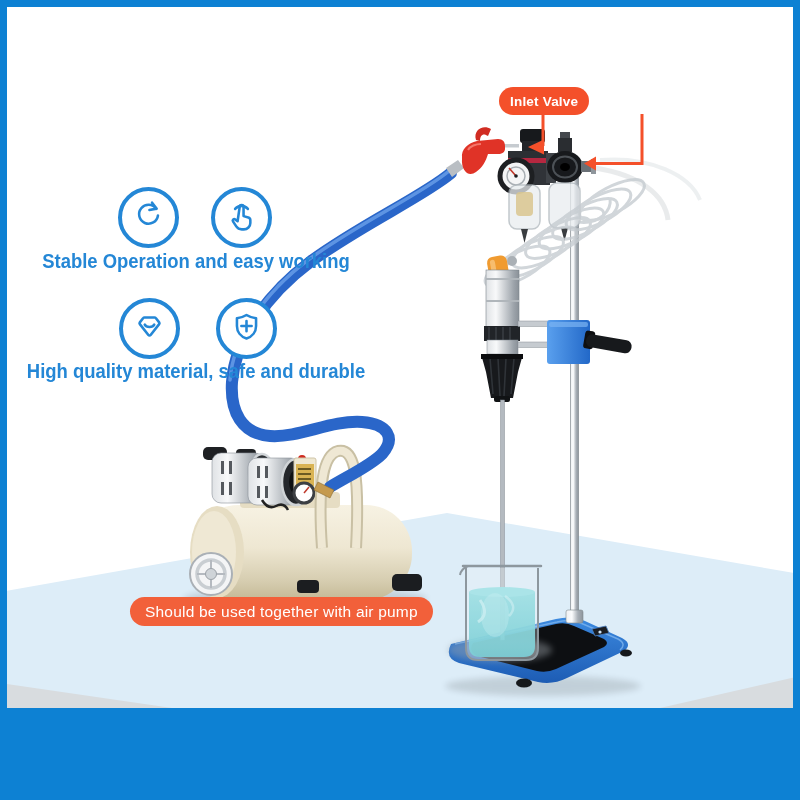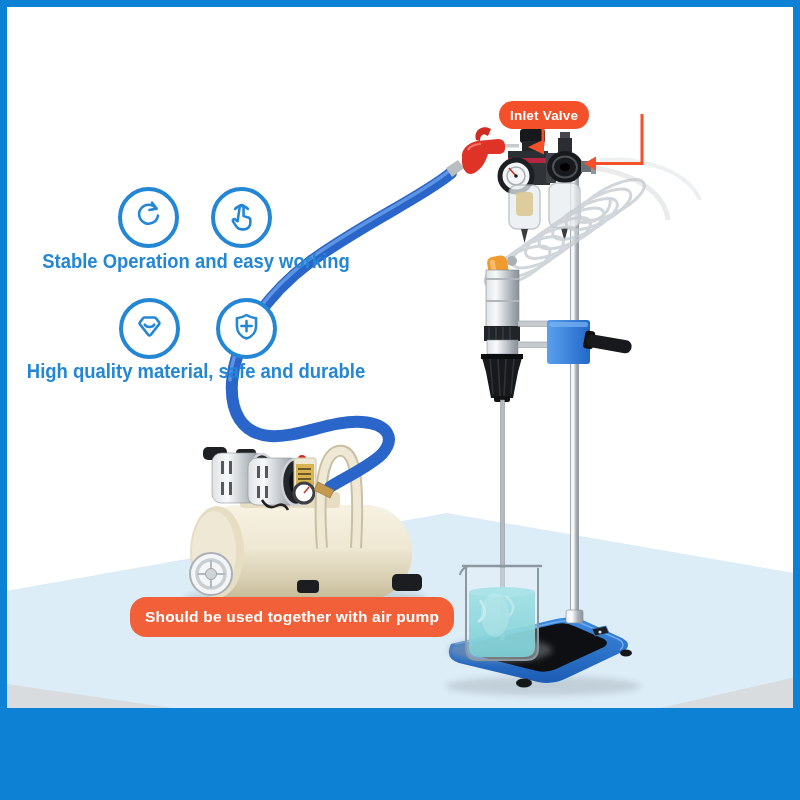--- a/index.html
+++ b/index.html
@@ -19,23 +19,23 @@
   .icon-circle{position:absolute;width:61px;height:61px;box-sizing:border-box;
       border:4.5px solid var(--accent);border-radius:50%;
       display:flex;align-items:center;justify-content:center;z-index:2;background:#fff;}
   .icon-circle svg{width:37px;height:37px;stroke:var(--accent);fill:none;
       stroke-width:2.5;stroke-linecap:round;stroke-linejoin:round;}
   .headline{position:absolute;left:0;width:392px;text-align:center;color:var(--accent);
       font-size:20.5px;font-weight:bold;z-index:2;transform:scaleX(.9);transform-origin:50% 50%;}
   
   .callout{position:absolute;height:28px;background:var(--callout);color:#fff;
       font-size:13.5px;font-weight:bold;display:flex;align-items:center;
-      padding:0 11px;border-radius:14.5px;z-index:2;letter-spacing:.2px;margin-top:14px;}
-  .banner{position:absolute;left:130px;top:597px;height:40px;background:var(--banner);color:#fff;
-      font-size:15.5px;font-weight:bold;display:flex;align-items:center;
+      padding:0 11px;border-radius:14.5px;z-index:2;letter-spacing:.2px;}
+  .banner{position:absolute;left:130px;top:597px;height:29px;background:var(--banner);color:#fff;
+      font-size:15.5px;font-weight:normal;display:flex;align-items:center;
       padding:0 15px;border-radius:16px;z-index:2;letter-spacing:.2px;}
 </style>
 </head>
 <body>
 
 <div class="canvas">
 
   <svg class="scene-svg" width="800" height="800" viewBox="0 0 800 800">
     <defs>
       <linearGradient id="gPole" x1="0" y1="0" x2="1" y2="0">

